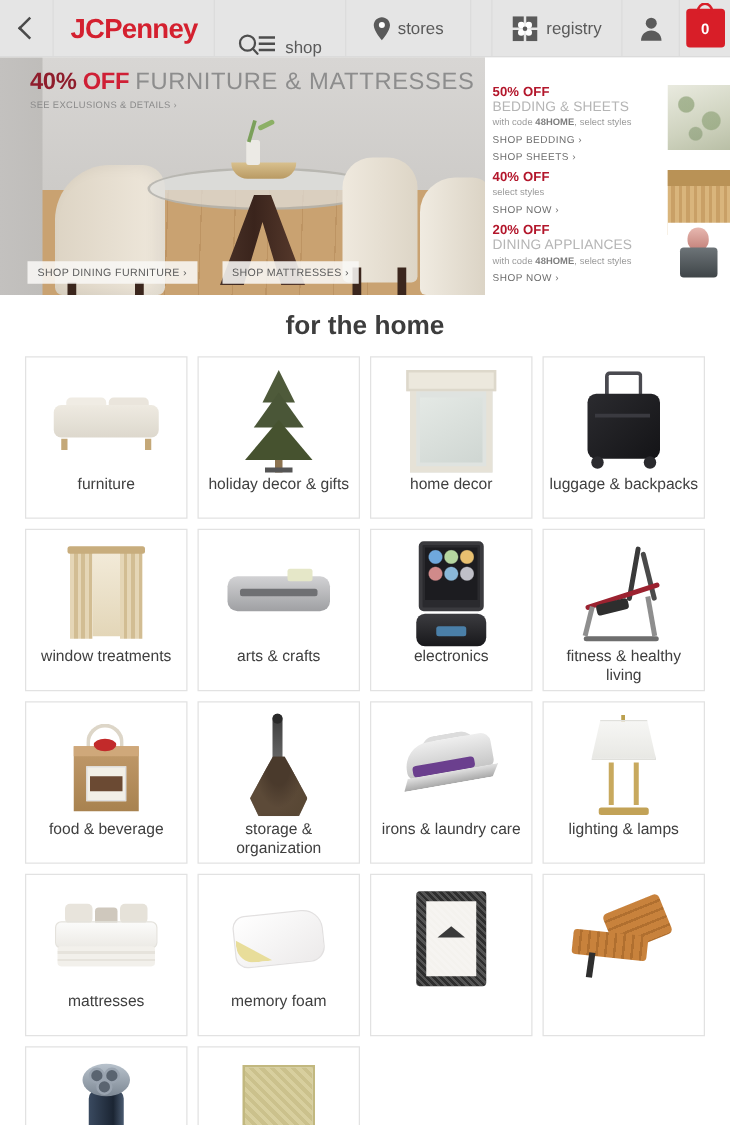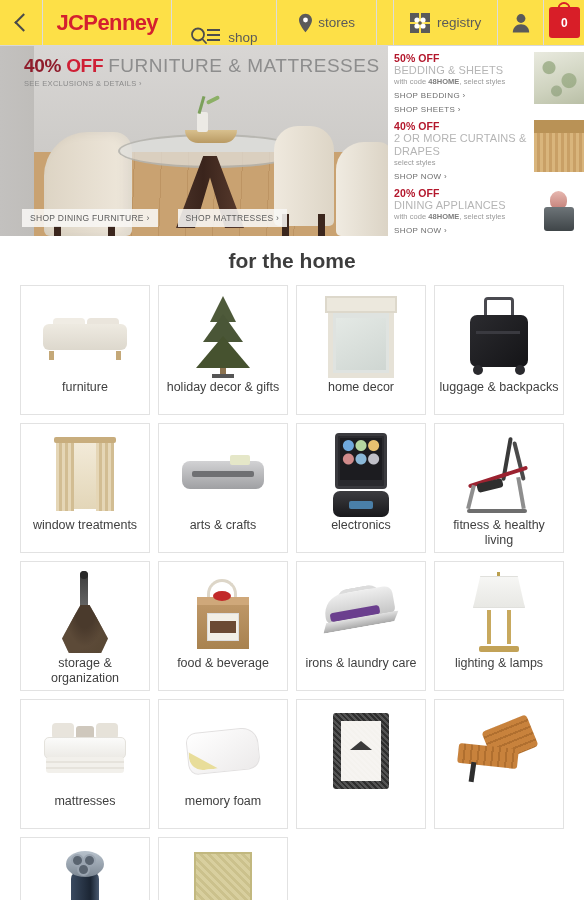--- a/index.html
+++ b/index.html
@@ -8,21 +8,21 @@
     font-family: "Liberation Sans", sans-serif;
     background: #ffffff;
     overflow: hidden;
   }
 
   
   .header {
     height: 46px;
     display: flex;
     align-items: stretch;
-    background: #fde047;
+    background: #e5e5e5;
     border-bottom: 1px solid #d8d8d8;
   }
   .hdr-cell {
     display: flex;
     align-items: center;
     justify-content: center;
     border-right: 1px solid #dcdcdc;
     position: relative;
   }
   .hdr-back { width: 44px; }
@@ -187,20 +187,21 @@
     padding: 4px 8px;
     white-space: nowrap;
   }
 
   
   .promo-rail {
     width: 196px;
     padding: 6px 0 0 6px;
     background: #ffffff;
     position: relative;
+    margin-top: 16px;
   }
   .promo {
     position: relative;
     margin-bottom: 6px;
     padding-right: 56px;
   }
   .promo-h { font-size: 10.5px; font-weight: bold; color: #b3162b; letter-spacing: 0.1px; }
   .promo-sh { font-size: 11px; color: #b5b5b5; letter-spacing: 0.1px; line-height: 1.12; }
   .promo-note { font-size: 7.5px; color: #9a9a9a; margin-top: 1px; letter-spacing: 0.05px; }
   .promo-note b { color: #7d7d7d; }
@@ -538,21 +539,20 @@
       </div>
       <div class="promo-link">SHOP BEDDING ›</div>
       <div class="promo-link">SHOP SHEETS ›</div>
       <div class="promo-thumb">
           <div class="th-bed"></div>
         </div>
     </div>
 
     <div class="promo">
       <div class="promo-h">40% OFF</div>
-      <div class="promo-sh">2 OR MORE CURTAINS &amp; DRAPES</div>
       <div class="promo-note">
         <span>select styles</span>
       </div>
       <div class="promo-link">SHOP NOW ›</div>
       <div class="promo-thumb">
           <div class="th-curtain"></div>
         </div>
     </div>
 
     <div class="promo">
@@ -670,45 +670,45 @@
           <span class="lg1"></span>
           <span class="lg2"></span>
           <span class="base"></span>
         </div>
     </div>
     <div class="tile-label">fitness &amp; healthy living</div>
   </div>
 
   <div class="tile">
     <div class="tile-art">
-      <div class="art a-dust">
-          <span class="hdl"></span>
-          <span class="cap"></span>
-          <span class="plume"></span>
-        </div>
-    </div>
-    <div class="tile-label">storage &amp; organization</div>
-  </div>
-
-  <div class="tile">
-    <div class="tile-art">
       <div class="art a-food">
           <span class="hdl"></span>
           <span class="bag"></span>
           <span class="fold"></span>
           <span class="bow"></span>
           <span class="lbl"></span>
           <span class="lbl2"></span>
         </div>
     </div>
     <div class="tile-label">food &amp; beverage</div>
   </div>
 
   <div class="tile">
     <div class="tile-art">
+      <div class="art a-dust">
+          <span class="hdl"></span>
+          <span class="cap"></span>
+          <span class="plume"></span>
+        </div>
+    </div>
+    <div class="tile-label">storage &amp; organization</div>
+  </div>
+
+  <div class="tile">
+    <div class="tile-art">
       <div class="art a-iron">
           <span class="grip"></span>
           <span class="body"></span>
           <span class="purple"></span>
           <span class="plate"></span>
         </div>
     </div>
     <div class="tile-label">irons &amp; laundry care</div>
   </div>
 

